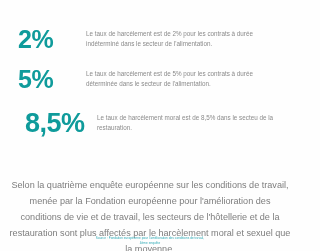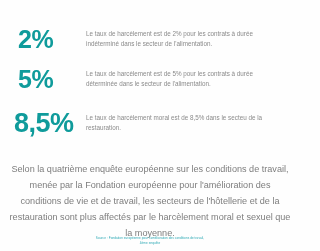--- a/index.html
+++ b/index.html
@@ -35,21 +35,21 @@
   .stat-row {
     display: flex;
     align-items: center;
     padding-left: 18px;
     padding-right: 12px;
     min-height: 34px;
   }
 
   .stat-row.row-1 { margin-bottom: 6px; }
   .stat-row.row-2 { margin-bottom: 10px; }
-  .stat-row.row-3 { margin-bottom: 0; }
+  .stat-row.row-3 { margin-bottom: 16px; justify-content: center; }
 
   .stat-value {
     color: #0f9b9b;
     font-weight: bold;
     letter-spacing: -0.5px;
     line-height: 1;
     white-space: nowrap;
     flex: 0 0 auto;
   }
 

